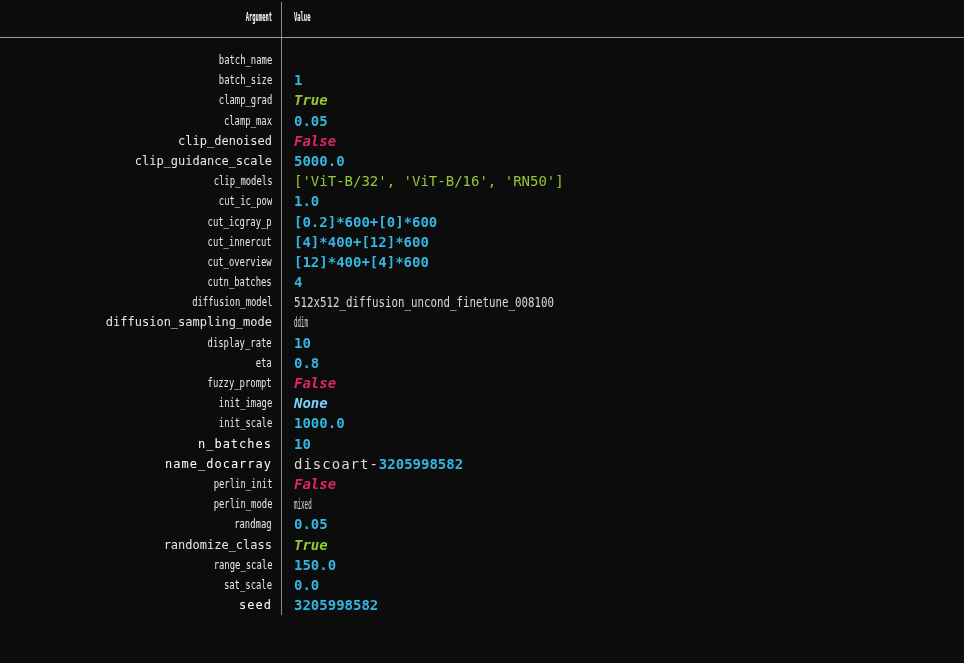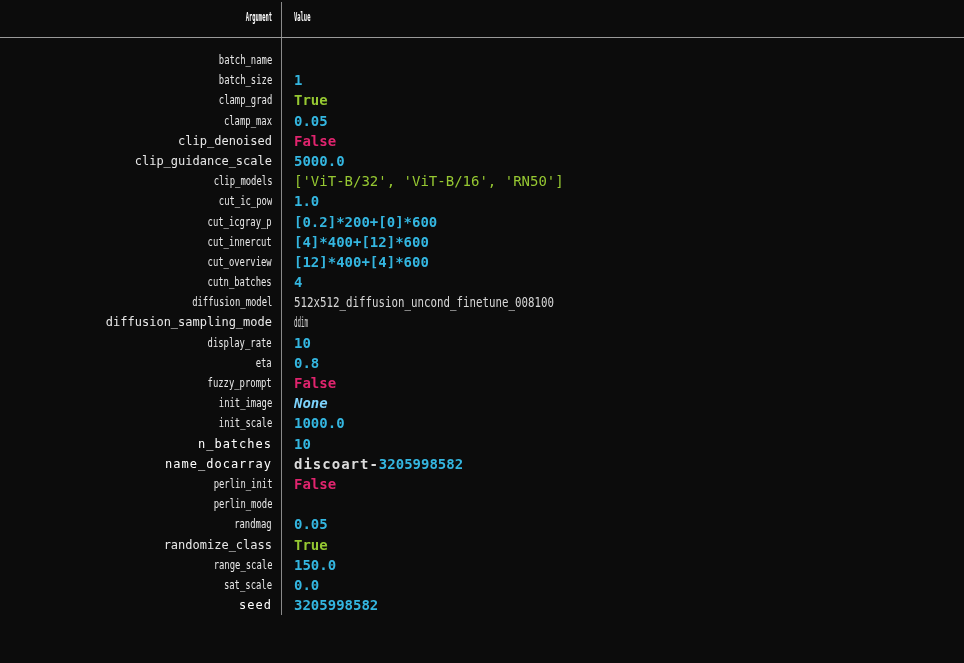--- a/index.html
+++ b/index.html
@@ -127,24 +127,26 @@
     letter-spacing: 1px;
   }
 
   
   .v-num {
     color: #34b6e0;
     font-weight: bold;
   }
   .v-true {
     color: #96c832;
+    font-style: italic;
     font-weight: bold;
   }
   .v-false {
     color: #e0246e;
+    font-style: italic;
     font-weight: bold;
   }
   .v-none {
     color: #7dd3fc;
     font-style: italic;
     font-weight: bold;
   }
   .v-list {
     color: #96c832;
     font-weight: normal;
@@ -155,21 +157,21 @@
     transform: scaleX(0.42);
     transform-origin: left center;
   }
   .v-str-narrow {
     color: #d8d8d8;
     display: inline-block;
     transform: scaleX(0.80);
     transform-origin: left center;
     font-size: 13.5px;
   }
-  .v-docarray .prefix { color: #dcdcdc; font-weight: bold; letter-spacing: 1px; }
+  .v-docarray .prefix { color: #dcdcdc; font-weight: normal; letter-spacing: 1px; }
   .v-docarray .num { color: #34b6e0; font-weight: bold; }
   .v-empty { display: inline-block; width: 1px; }
 </style>
 </head>
 <body>
 
 <div id="table-root">
 
   <div id="header-block">
     <div id="header-row" class="row">
@@ -218,21 +220,21 @@
         <div class="col-val"><span class="v-list">['ViT-B/32', 'ViT-B/16', 'RN50']</span></div>
       </div>
       <div class="row">
         <div class="col-arg"><span class="arg-normal">cut_ic_pow</span></div>
         <div class="col-sep"></div>
         <div class="col-val"><span class="v-num">1.0</span></div>
       </div>
       <div class="row">
         <div class="col-arg"><span class="arg-normal">cut_icgray_p</span></div>
         <div class="col-sep"></div>
-        <div class="col-val"><span class="v-num">[0.2]*200+[0]*600</span></div>
+        <div class="col-val"><span class="v-num">[0.2]*600+[0]*600</span></div>
       </div>
       <div class="row">
         <div class="col-arg"><span class="arg-normal">cut_innercut</span></div>
         <div class="col-sep"></div>
         <div class="col-val"><span class="v-num">[4]*400+[12]*600</span></div>
       </div>
       <div class="row">
         <div class="col-arg"><span class="arg-normal">cut_overview</span></div>
         <div class="col-sep"></div>
         <div class="col-val"><span class="v-num">[12]*400+[4]*600</span></div>
@@ -288,20 +290,21 @@
         <div class="col-val"><span class="v-docarray"><span class="prefix">discoart-</span><span class="num">3205998582</span></span></div>
       </div>
       <div class="row">
         <div class="col-arg"><span class="arg-normal">perlin_init</span></div>
         <div class="col-sep"></div>
         <div class="col-val"><span class="v-false">False</span></div>
       </div>
       <div class="row">
         <div class="col-arg"><span class="arg-normal">perlin_mode</span></div>
         <div class="col-sep"></div>
+        <div class="col-val"><span class="v-plain-narrow">mixed</span></div>
       </div>
       <div class="row">
         <div class="col-arg"><span class="arg-normal">randmag</span></div>
         <div class="col-sep"></div>
         <div class="col-val"><span class="v-num">0.05</span></div>
       </div>
       <div class="row">
         <div class="col-arg"><span class="arg-wide">randomize_class</span></div>
         <div class="col-sep"></div>
         <div class="col-val"><span class="v-true">True</span></div>

